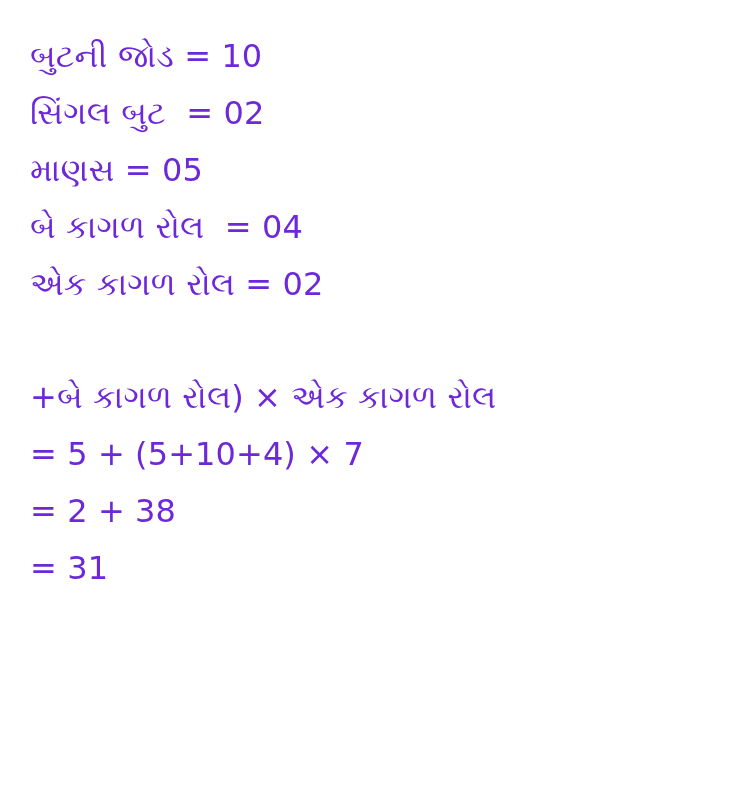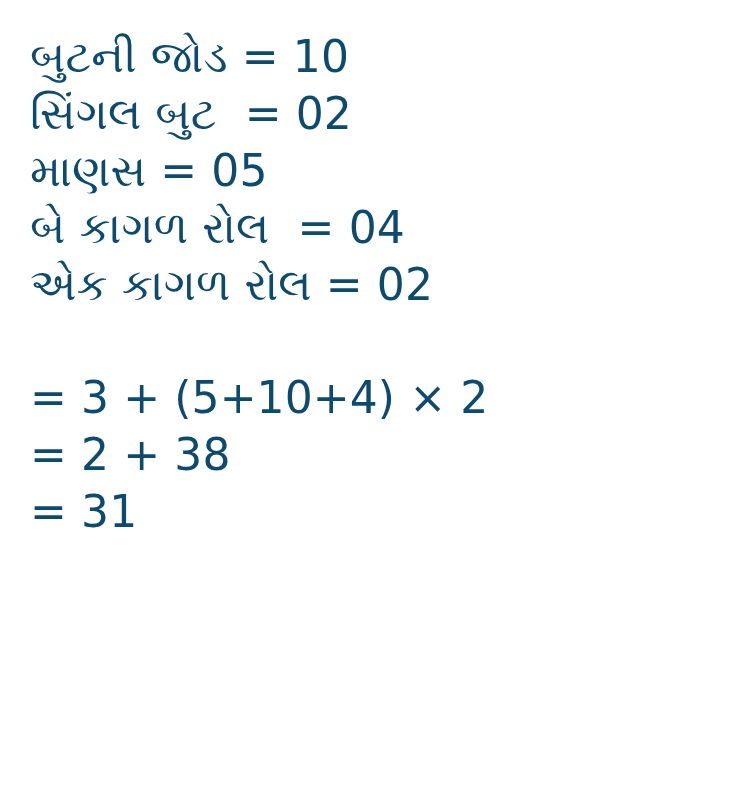--- a/index.html
+++ b/index.html
@@ -18,26 +18,26 @@
     box-sizing: border-box;
     width: 749px;
     height: 793px;
     padding: 28px 24px 24px 30px;
     background: #ffffff;
   }
   .block {
     display: block;
   }
   .line {
-    font-size: 44px;
+    font-size: 32px;
     line-height: 57px;
     font-weight: 400;
     white-space: pre-wrap;
     letter-spacing: 0.1px;
-    color: #0c4a6e;
+    color: #6d28d9;
   }
   .gap {
     height: 56px;
   }
 </style>
 </head>
 <body>
 
 <div class="page">
 
@@ -45,18 +45,19 @@
     <div class="line">બુટની જોડ = 10</div>
     <div class="line">સિંગલ બુટ  = 02</div>
     <div class="line">માણસ = 05</div>
     <div class="line">બે કાગળ રોલ  = 04</div>
     <div class="line">એક કાગળ રોલ = 02</div>
   </div>
 
   <div class="gap"></div>
 
   <div class="block">
-    <div class="line">= 3 + (5+10+4) × 2</div>
+    <div class="line">+બે કાગળ રોલ) × એક કાગળ રોલ</div>
+    <div class="line">= 5 + (5+10+4) × 7</div>
     <div class="line">= 2 + 38</div>
     <div class="line">= 31</div>
   </div>
 
 </div>
 
 </body></html>

